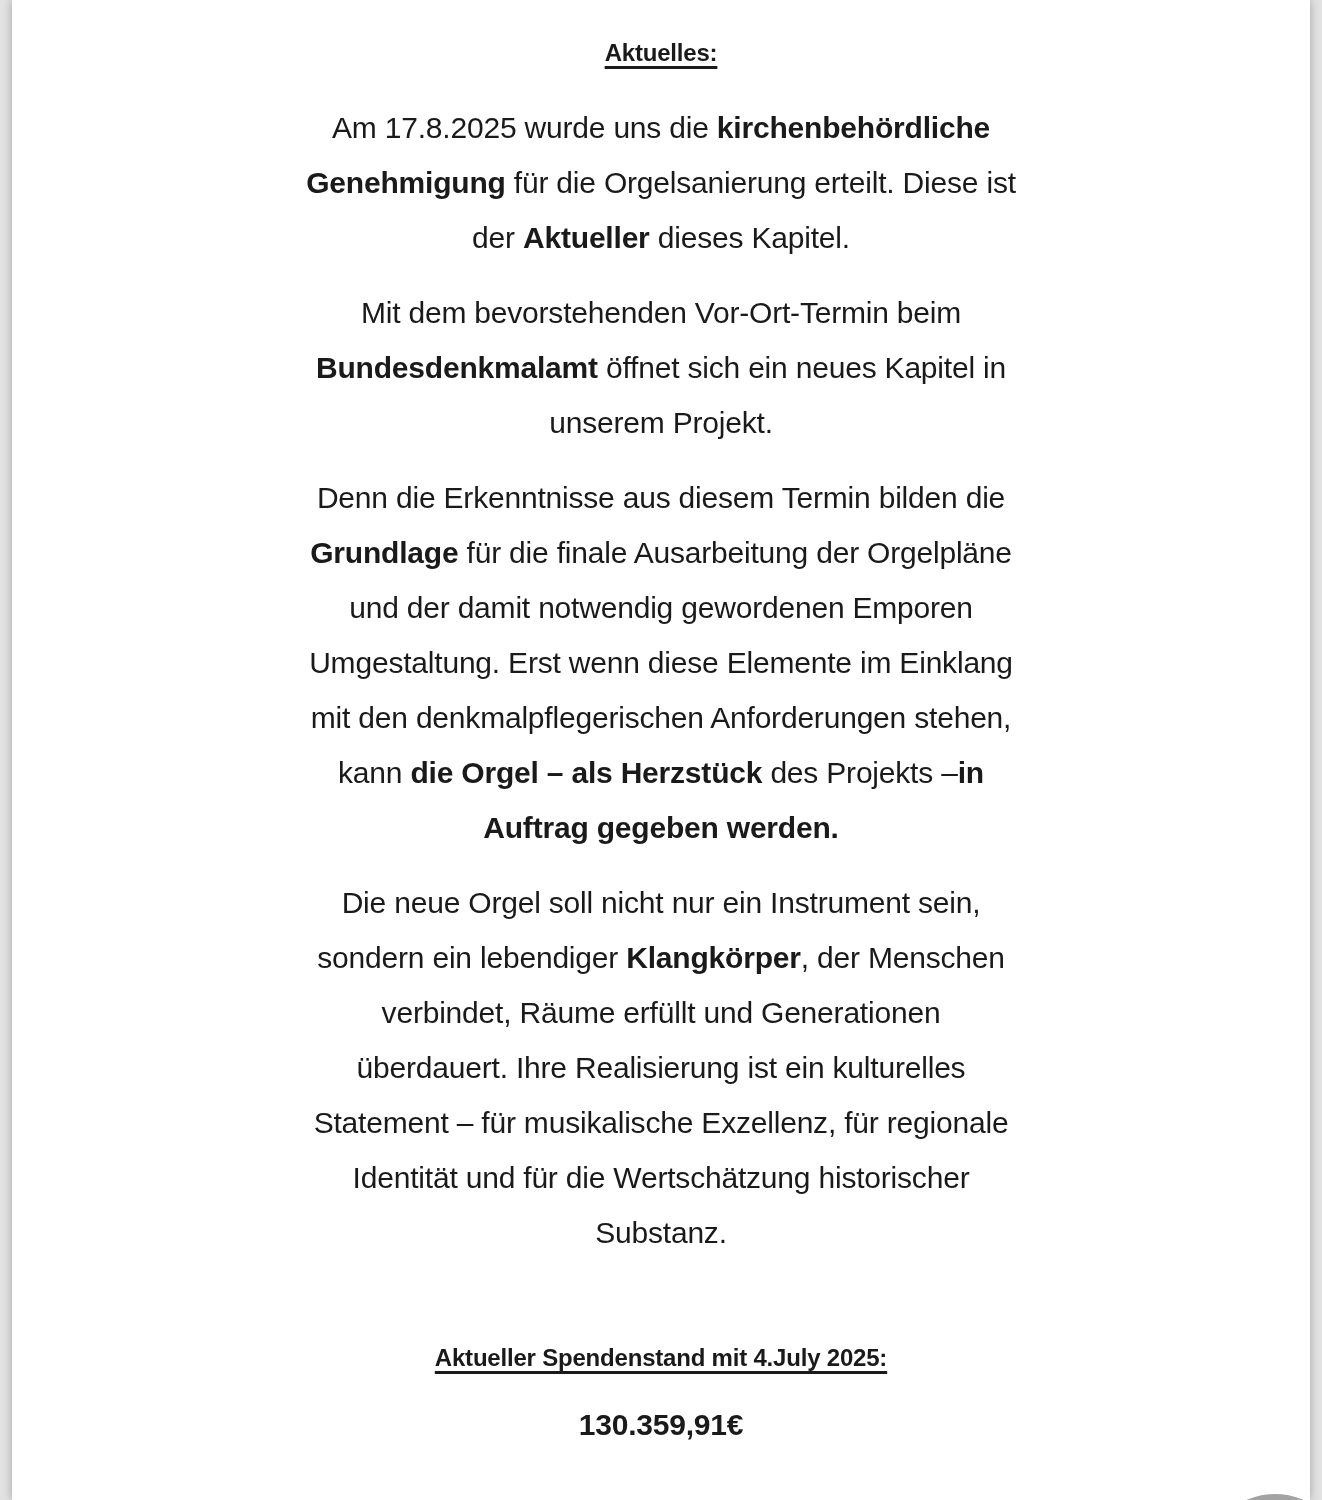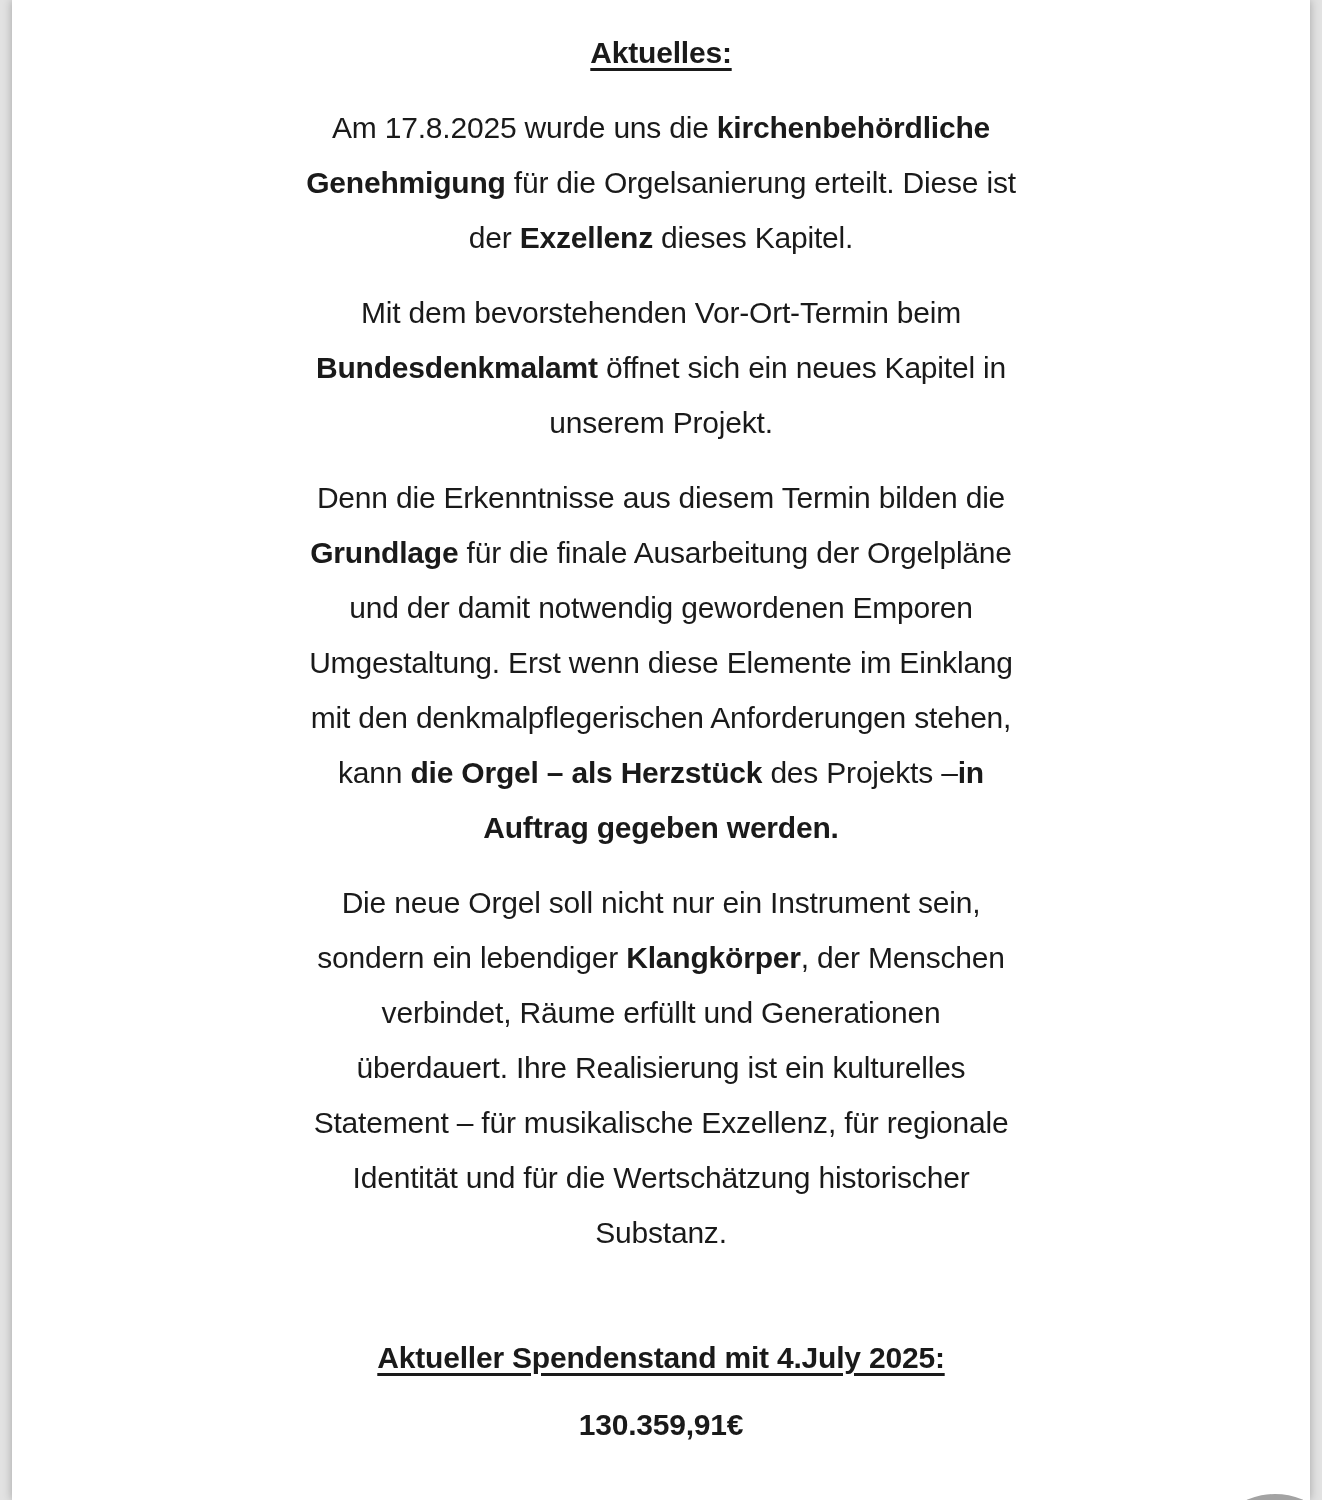--- a/index.html
+++ b/index.html
@@ -28,21 +28,21 @@
     max-width: 950px;
     margin: 0 auto;
     padding-top: 25px;
     text-align: center;
     color: #1a1a1a;
     font-size: 30px;
     line-height: 55px;
     letter-spacing: -0.2px;
   }
   h1, h2 {
-    font-size: 30px;
+    font-size: 24px;
     line-height: 55px;
     font-weight: 700;
     margin: 0 0 20px 0;
   }
   .underlined {
     text-decoration: underline;
     text-decoration-thickness: 3px;
     text-underline-offset: 5px;
   }
   .para {
@@ -75,21 +75,21 @@
 <body>
 
 <div class="stage">
   <div class="sheet">
     <div class="column">
 
       <h1 class="underlined">Aktuelles:</h1>
 
       <p class="para"><span>Am 17.8.2025 wurde uns die </span><span class="bold">kirchenbehördliche
 Genehmigung</span><span> für die Orgelsanierung erteilt. Diese ist
-der </span><span class="bold">Exzellenz</span><span> dieses Kapitel.</span></p>
+der </span><span class="bold">Aktueller</span><span> dieses Kapitel.</span></p>
 
       <p class="para"><span>Mit dem bevorstehenden Vor-Ort-Termin beim
 </span><span class="bold">Bundesdenkmalamt</span><span> öffnet sich ein neues Kapitel in
 unserem Projekt.</span></p>
 
       <p class="para"><span>Denn die Erkenntnisse aus diesem Termin bilden die
 </span><span class="bold">Grundlage</span><span> für die finale Ausarbeitung der Orgelpläne
 und der damit notwendig gewordenen Emporen
 Umgestaltung. Erst wenn diese Elemente im Einklang
 mit den denkmalpflegerischen Anforderungen stehen,

